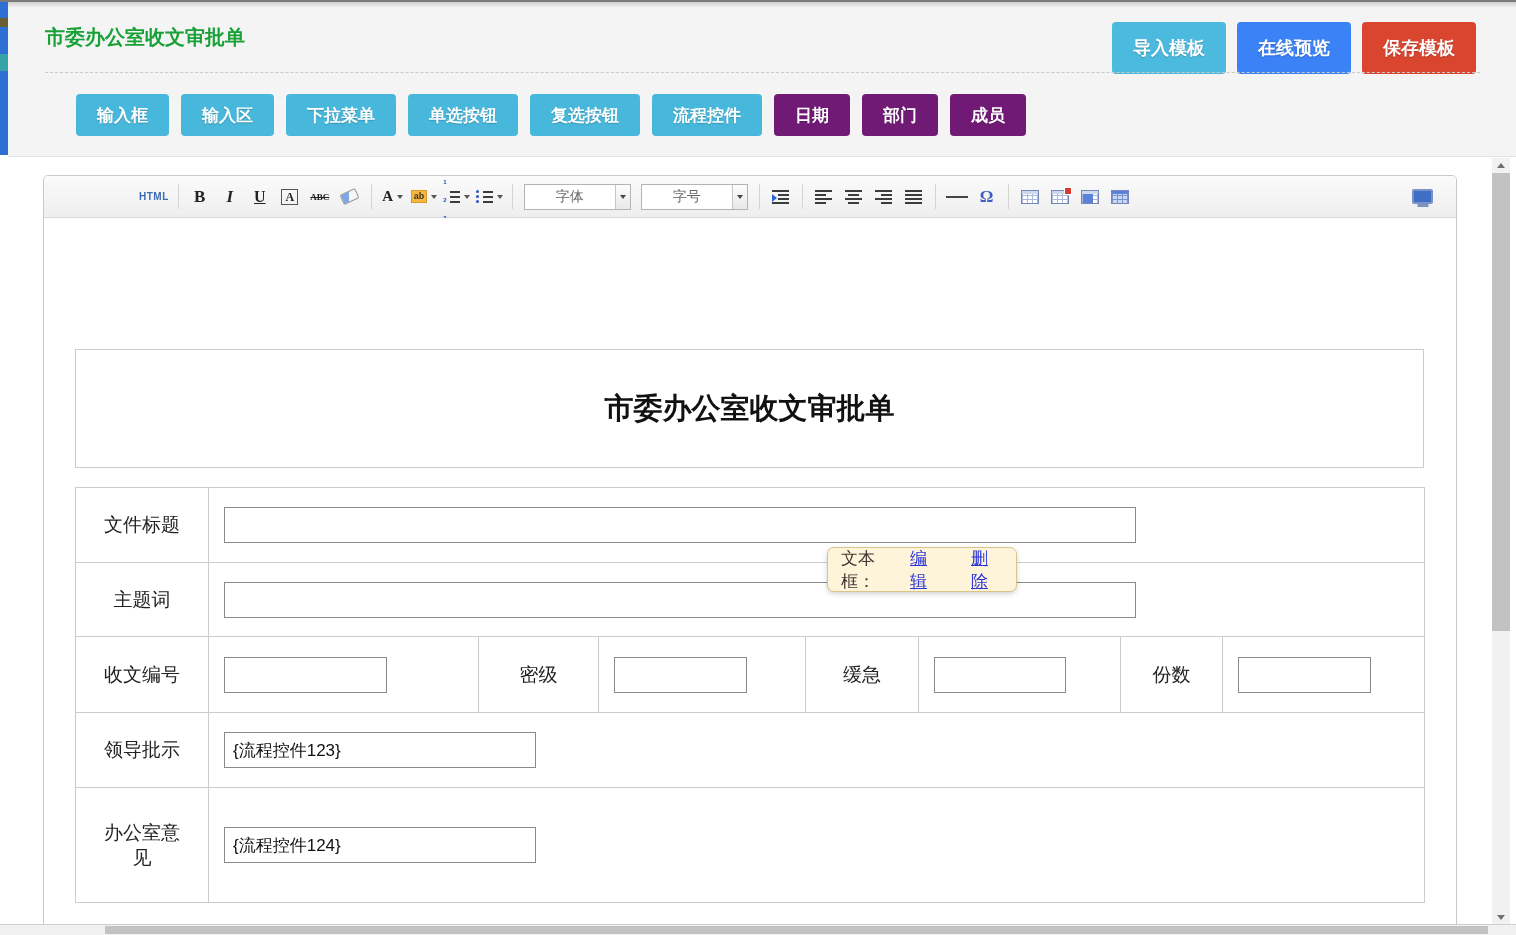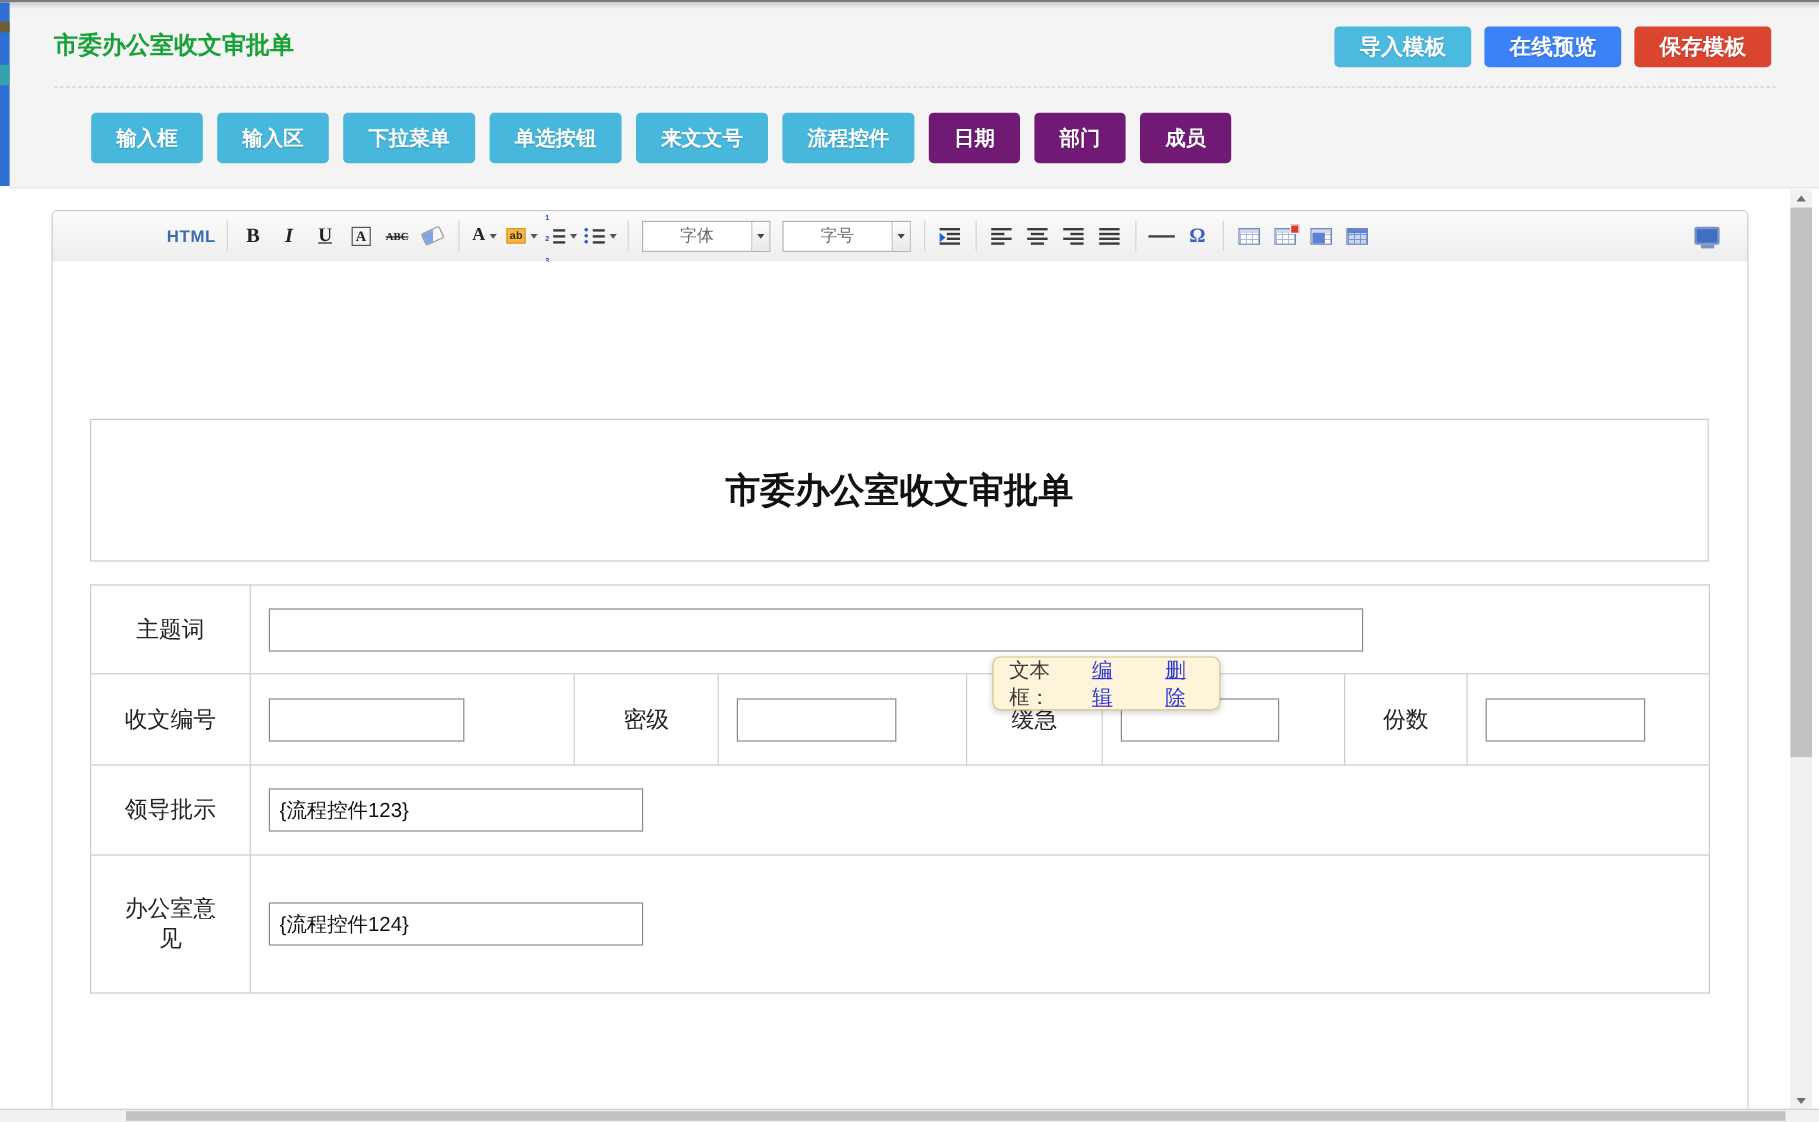--- a/index.html
+++ b/index.html
@@ -16,39 +16,39 @@
   .left-strip .seg2 { position:absolute; left:0; top:52px;  width:100%; height:17px; background:#35a3a8;}
 
   
   .header { position:absolute; left:8px; top:2px; right:0; height:155px; background:#f4f4f4; border-bottom:1px solid #e3e3e3; z-index:50;}
   .page-title { position:absolute; left:37px; top:22px; font-size:20px; font-weight:bold; color:#18a136; }
   .dash-sep { position:absolute; left:37px; right:36px; top:70px; border-top:1px dashed #c9c9c9; }
   .actions { position:absolute; top:20px; right:40px; display:flex; gap:11px; }
   .btn { display:inline-flex; align-items:center; justify-content:center; border:none; border-radius:4px;
          color:#fff; font-weight:bold; cursor:pointer; text-shadow:0 1px 1px rgba(0,0,0,.2);
          font-family:"Liberation Sans","DejaVu Sans",sans-serif; }
-  .btn-action { height:34px; padding:0 21px; font-size:18px; }
+  .btn-action { height:52px; padding:0 21px; font-size:18px; }
   .btn-import  { background:#4cb9de; }
   .btn-preview { background:#3b82f6; }
   .btn-save    { background:#d9452f; }
   .comp-row { position:absolute; left:37px; top:92px; display:flex; gap:12px;padding-left:31px; }
   .btn-comp { height:42px; padding:0 21px; font-size:17px; }
   .btn-teal { background:#47b7db; }
   .btn-blue { background:#701a75; }
 
   
   .editor { position:absolute; left:43px; top:175px; width:1414px; height:790px;
             border:1px solid #c8c8c8; border-radius:5px 5px 0 0; background:#fff; }
   .toolbar { height:42px; display:flex; align-items:center; padding:0 12px 0 92px;
              background:linear-gradient(#fbfbfb,#eeeeee); border-bottom:1px solid #d8d8d8;
              border-radius:4px 4px 0 0; }
   .tb-btn { min-width:24px; height:30px; display:inline-flex; align-items:center; justify-content:center;
             margin:0 3px; cursor:pointer; color:#222; }
   .tb-sep { width:1px; height:25px; background:#d4d4d4; margin:0 6px; }
-  .t-html { font-size:14px; font-weight:bold; color:#3a6cb3; letter-spacing:.5px; }
+  .t-html { font-size:10px; font-weight:bold; color:#3a6cb3; letter-spacing:.5px; }
   .t-serif { font-family:"Liberation Serif","DejaVu Serif",serif; font-size:17px; font-weight:bold; }
   .t-italic { font-style:italic; }
   .t-under { text-decoration:underline; font-size:16px; font-weight:bold; font-family:"Liberation Serif",serif;}
   .t-boxa { font-size:12px; font-weight:bold; border:1px solid #555; padding:0 3px; line-height:14px; font-family:"Liberation Serif",serif;}
   .t-strike { font-size:9px; font-weight:bold; text-decoration:line-through; font-family:"Liberation Serif",serif;}
   .eraser { width:17px; height:11px; border:1px solid #999; border-radius:2px;
             background:linear-gradient(115deg,#7fa7e8 50%,#f7f7f7 50%); transform:rotate(-25deg); }
   .t-fontA { font-size:15px; font-weight:bold; font-family:"Liberation Serif",serif; }
   .hl-chip { font-size:9px; font-weight:bold; background:#f6b73c; border:1px solid #d79a2a; padding:0 2px; line-height:11px; color:#333;}
   .caret { width:0; height:0; border-left:3px solid transparent; border-right:3px solid transparent;
@@ -142,21 +142,21 @@
     <button class="btn btn-action btn-import">导入模板</button>
     <button class="btn btn-action btn-preview">在线预览</button>
     <button class="btn btn-action btn-save">保存模板</button>
   </div>
   <div class="dash-sep"></div>
   <div class="comp-row">
     <button class="btn btn-comp btn-teal">输入框</button>
     <button class="btn btn-comp btn-teal">输入区</button>
     <button class="btn btn-comp btn-teal">下拉菜单</button>
     <button class="btn btn-comp btn-teal">单选按钮</button>
-    <button class="btn btn-comp btn-teal">来文文号</button>
+    <button class="btn btn-comp btn-teal">复选按钮</button>
     <button class="btn btn-comp btn-teal">流程控件</button>
     <button class="btn btn-comp btn-blue">日期</button>
     <button class="btn btn-comp btn-blue">部门</button>
     <button class="btn btn-comp btn-blue">成员</button>
   </div>
 </div>
 
 <div class="editor">
   <div class="toolbar">
     <span class="tb-btn">
@@ -289,20 +289,26 @@
         <col style="width:133px">
           <col style="width:270px">
           <col style="width:120px">
           <col style="width:207px">
         <col style="width:113px">
           <col style="width:202px">
           <col style="width:102px">
           <col style="width:202px">
       </colgroup>
       <tbody>
+      <tr style="height:75px">
+        <td class="lbl">文件标题</td>
+        <td class="fld" colspan="7">
+              <input class="inp w912" value="" style="">
+            </td>
+      </tr>
       <tr style="height:74px">
         <td class="lbl">主题词</td>
         <td class="fld" colspan="7">
               <input class="inp w912" value="" style="">
             </td>
       </tr>
       <tr style="height:76px">
         <td class="lbl">收文编号</td>
         <td class="fld">
               <input class="inp w163" value="" style="">

